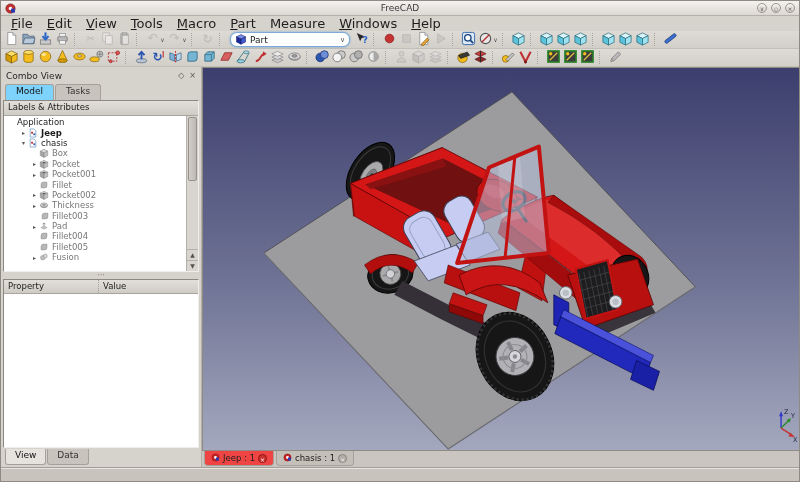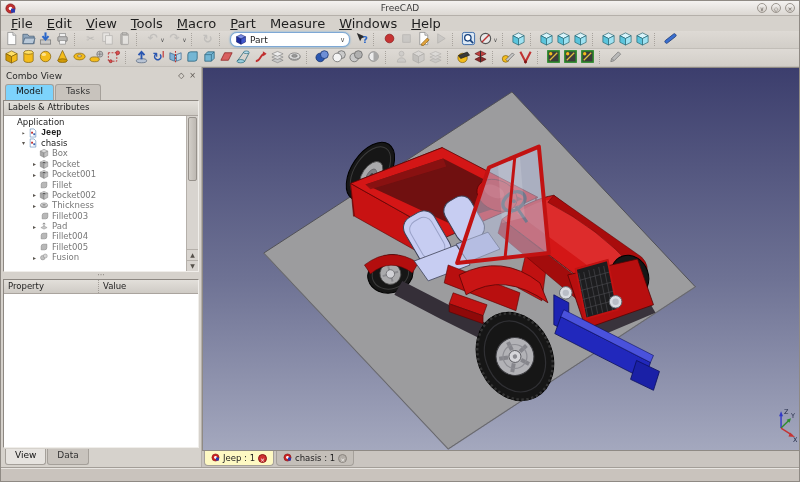--- a/index.html
+++ b/index.html
@@ -68,21 +68,21 @@
   .tab-b{padding:1px 9px;font-size:9px;border:1px solid #a5a09a;border-top:none;border-radius:0 0 3px 3px;
          background:#c8c3bd;color:#333;}
   .tab-b.active{background:#e6e3df;color:#111;}
   
   .viewport-col{flex:1;display:flex;flex-direction:column;min-width:0;}
   .viewport{height:384px;position:relative;border:1px solid #8f8a84;border-right:none;box-sizing:border-box;overflow:hidden;}
   .viewport svg.scene{display:block;width:100%;height:100%;}
   .mdi-tabs{height:16px;display:flex;align-items:flex-start;gap:2px;background:#cac5c0;padding:0 2px;}
   .mtab{display:flex;align-items:center;gap:3px;height:14px;padding:0 6px;font-size:8.5px;color:#222;
         border:1px solid #a5a09a;border-top:none;border-radius:0 0 4px 4px;background:#c4bfb9;}
-  .mtab.active{background:#fef9c3;}
+  .mtab.active{background:#ef4444;}
   .mtab svg{width:9px;height:9px;}
   .mclose{width:9px;height:9px;border-radius:50%;font-size:6px;line-height:9px;text-align:center;color:#fff;}
   .mclose.red{background:#cf3030;border:1px solid #8c1616;box-sizing:border-box;}
   .mclose.gray{background:#b3aea8;border:1px solid #8a857f;box-sizing:border-box;color:#f2f1ee;}
   
   .statusbar{height:19px;background:var(--status-gray,#c9c3bd);border-top:1px solid #a39e98;box-shadow:inset 0 1px 0 #e8e5e1;}
 </style>
 </head>
 <body>
 
@@ -525,21 +525,21 @@
           <span class="tab">Tasks</span>
         </div>
       <div class="tree-box sunken">
         <div class="tree-header">Labels &amp; Attributes</div>
         <div class="tree-wrap">
           <div class="tree" id="tree">
               <div class="trow" style="padding-left: 4px;">
                 <span class="arrow"></span>
                 <span>Application</span>
               </div>
-              <div class="trow bold" style="padding-left: 15px; font-family: Liberation Mono, monospace;">
+              <div class="trow bold" style="padding-left: 15px;">
                 <span class="arrow">▸</span>
                 <span class="ticon"><svg viewBox="0 0 16 16">
                     <path d="M3.5 1.5h6l3 3v10h-9z" fill="#fff" stroke="#4a7ab0" stroke-width=".9"></path>
                     <rect x="5" y="6" width="3" height="3" fill="#c03030"></rect>
                     <rect x="8.5" y="8.5" width="3" height="3" fill="#3a62b0"></rect>
                   </svg></span>
                 <span>Jeep</span>
               </div>
               <div class="trow" style="padding-left: 15px;">
                 <span class="arrow">▾</span>

